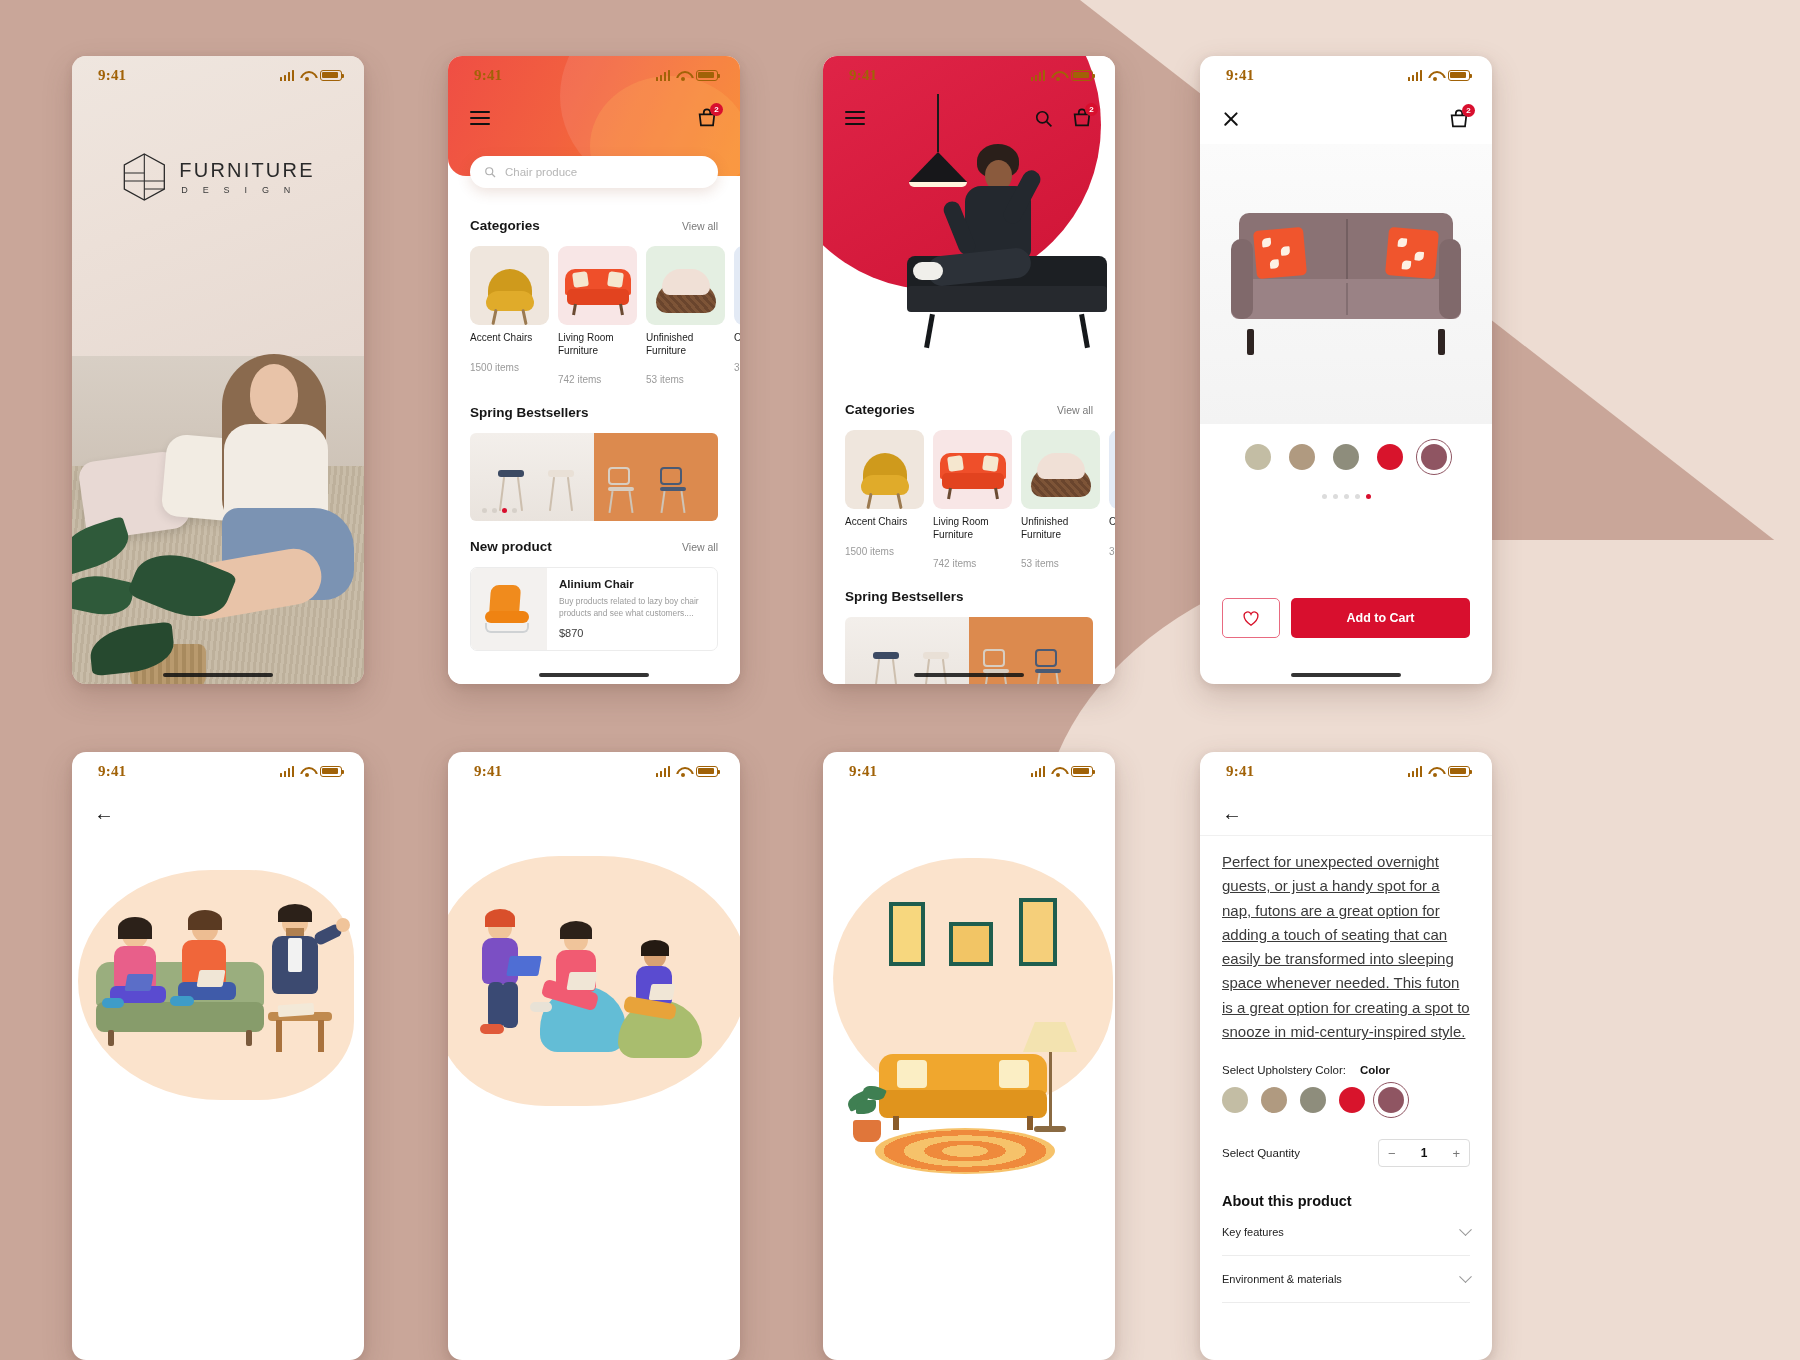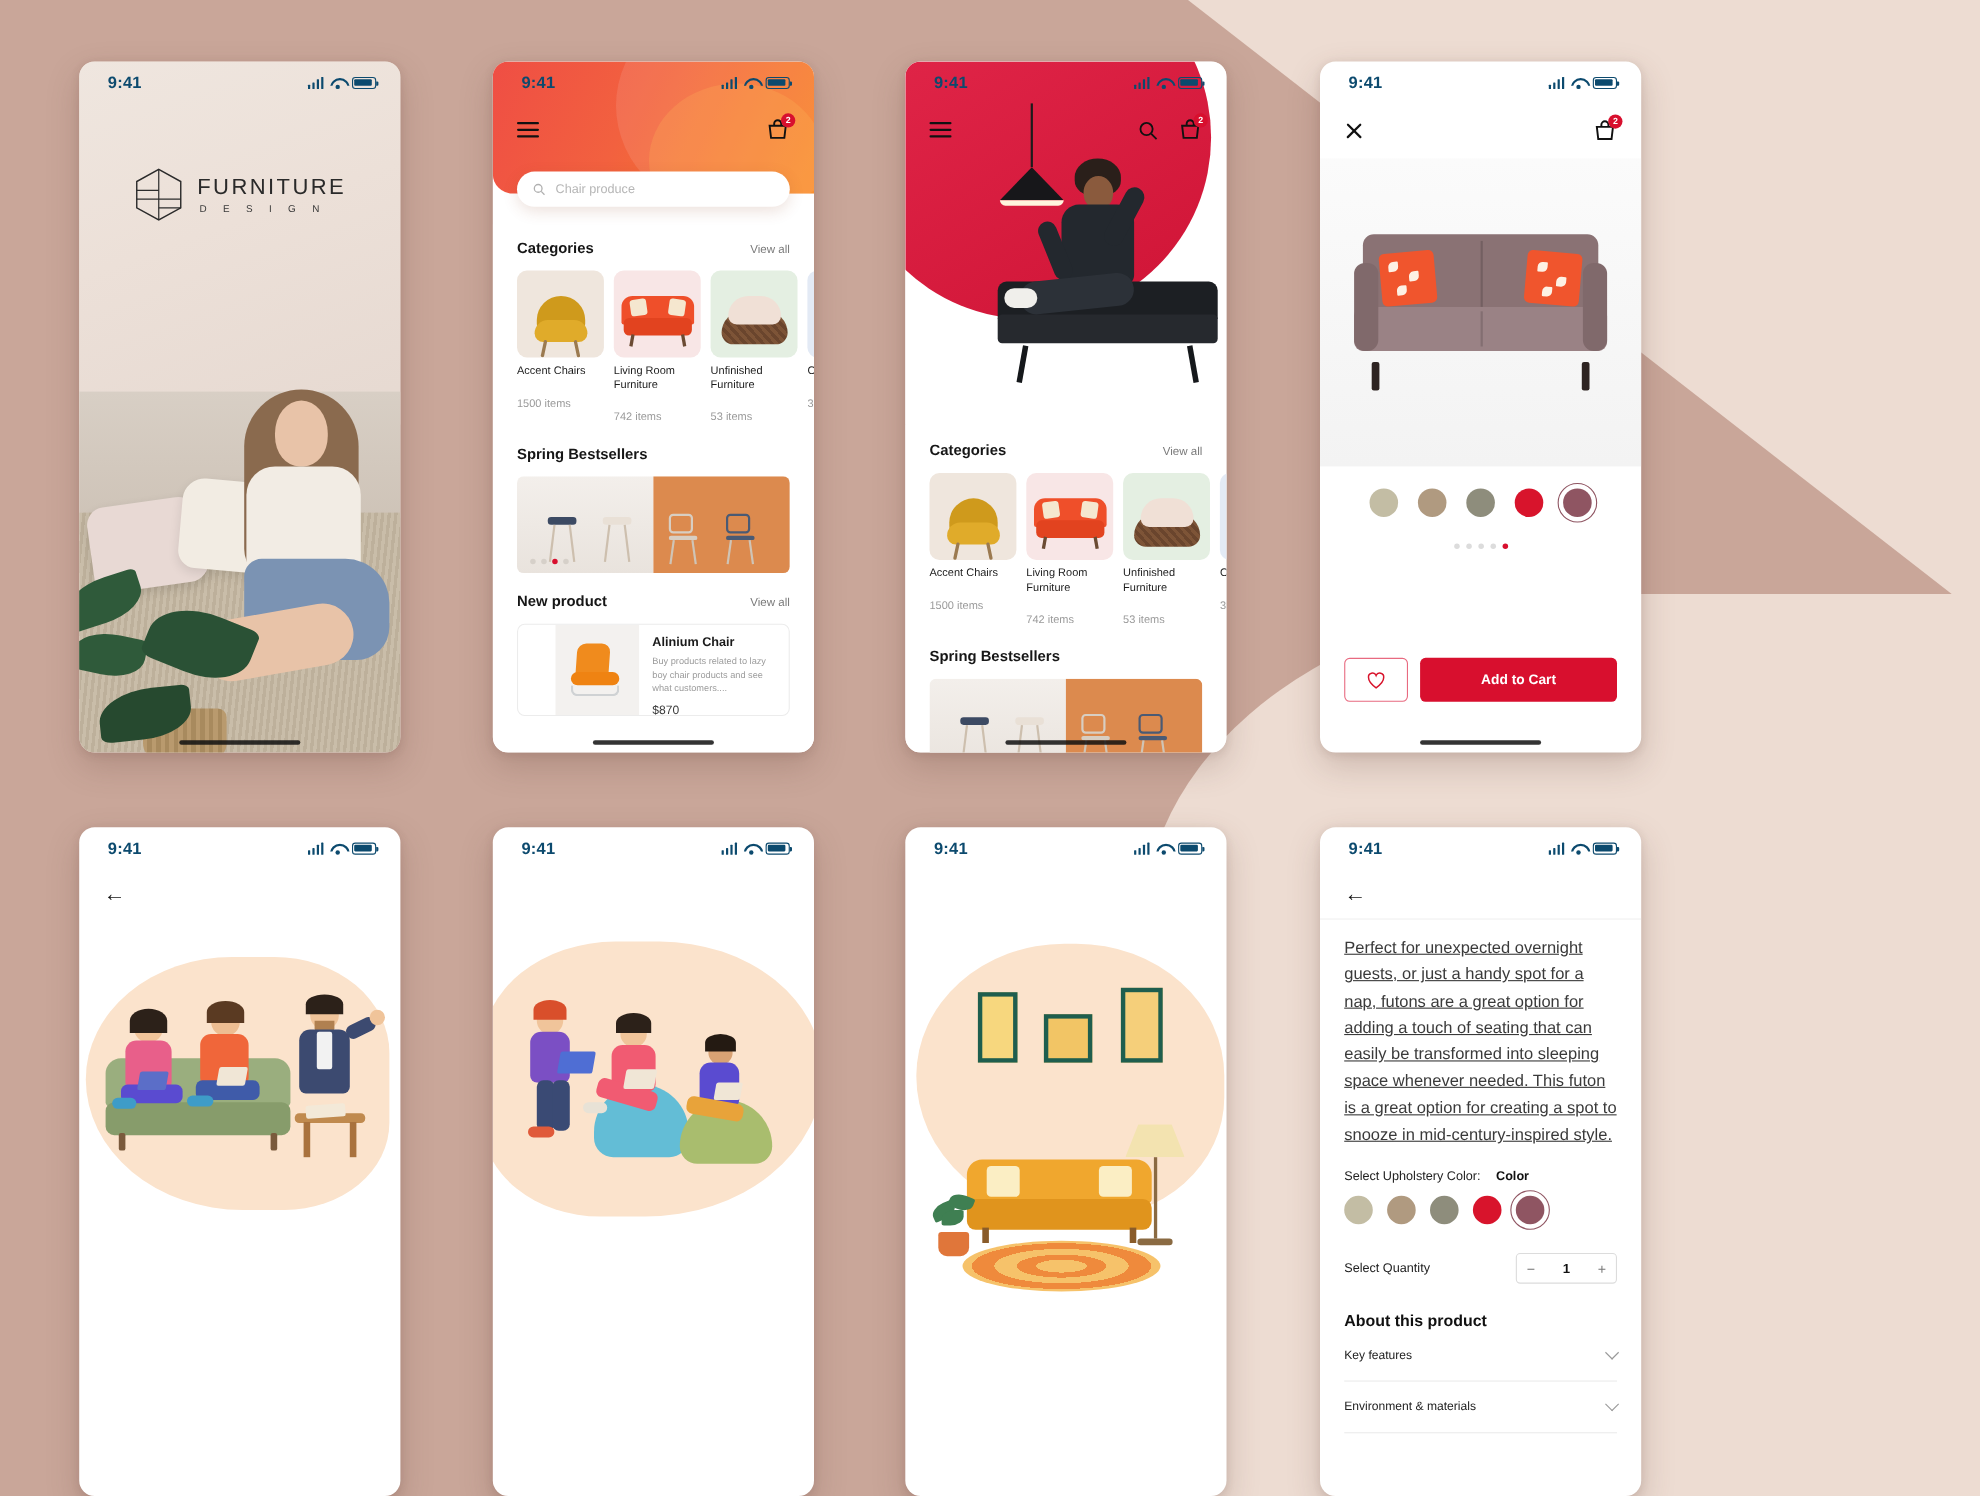--- a/index.html
+++ b/index.html
@@ -31,21 +31,21 @@
     border-radius: 14px;
     overflow:hidden;
     box-shadow: 0 12px 30px rgba(90,60,50,.22), 0 2px 8px rgba(90,60,50,.12);
   }
   .statusbar {
     height:38px; display:flex; align-items:center;
     justify-content:space-between; padding:0 22px 0 26px;
     font-size:15px; font-weight:bold; color:#111; letter-spacing:.2px;
     position:relative; z-index:5;
   }
-  .statusbar.light, .statusbar.light .sb-icons span { color:#0c4a6e; }
+  .statusbar.light, .statusbar.light .sb-icons span { color:#a16207;font-family:Liberation Serif, serif; }
   .sb-icons { display:flex; align-items:center; gap:6px; }
   .sig { display:inline-flex; align-items:flex-end; gap:1.5px; height:11px; }
   .sig i { display:block; width:2.5px; background:currentColor; border-radius:.5px; }
   .sig i:nth-child(1){height:4px}.sig i:nth-child(2){height:6px}
   .sig i:nth-child(3){height:8.5px}.sig i:nth-child(4){height:11px}
   .wifi { width:14px;height:11px; position:relative; }
   .wifi::before{
     content:""; position:absolute; left:0; top:1px; width:14px;height:14px;
     border:2.5px solid currentColor; border-radius:50%;
     clip-path: polygon(0 0,100% 0,100% 42%,0 42%);
@@ -228,21 +228,21 @@
   .chairw .lg{position:relative;width:26px;height:22px;}
   .chairw .lg i{position:absolute;top:0;width:2px;height:22px;background:#cfc4b6;}
   .chairw .lg i:nth-child(1){left:2px;transform:rotate(8deg);}
   .chairw .lg i:nth-child(2){right:2px;transform:rotate(-8deg);}
   .dots { position:absolute; left:12px; bottom:8px; display:flex; gap:5px; }
   .dots i { width:5px;height:5px;border-radius:50%;background:#d6d0c9; display:block; }
   .dots i.on { background:#d80f2e; }
 
   .np-card {
     margin:13px 22px 0; border:1px solid #ececec; border-radius:7px;
-    display:flex; overflow:hidden; height:84px; background:#fff;padding-left:34px;
+    display:flex; overflow:hidden; height:84px; background:#fff;
   }
   .np-img { width:76px; flex:0 0 76px; background:#f3f1ef; display:flex; align-items:center; justify-content:center; }
   .f-orange { width:52px;height:48px;position:relative; }
   .f-orange .bk{position:absolute;left:7px;top:0;width:30px;height:32px;background:#f08b1d;border-radius:8px 8px 2px 2px;transform:skewX(-4deg);}
   .f-orange .st{position:absolute;left:2px;top:26px;width:44px;height:12px;background:#ef8312;border-radius:7px;}
   .f-orange .lg{position:absolute;left:2px;bottom:0;width:44px;height:10px;border-bottom:2px solid #cfd2d4;border-left:2px solid #cfd2d4;border-right:2px solid #cfd2d4;border-radius:0 0 6px 6px;}
   .np-info { flex:1; padding:10px 11px 0 12px; }
   .np-title { font-size:11.5px; font-weight:600; color:#1b1b1b; }
   .np-desc { font-size:8.4px; color:#9b9b9b; line-height:1.45; margin-top:5px; }
   .np-price { font-size:11px; color:#3a3a3a; margin-top:8px; }

